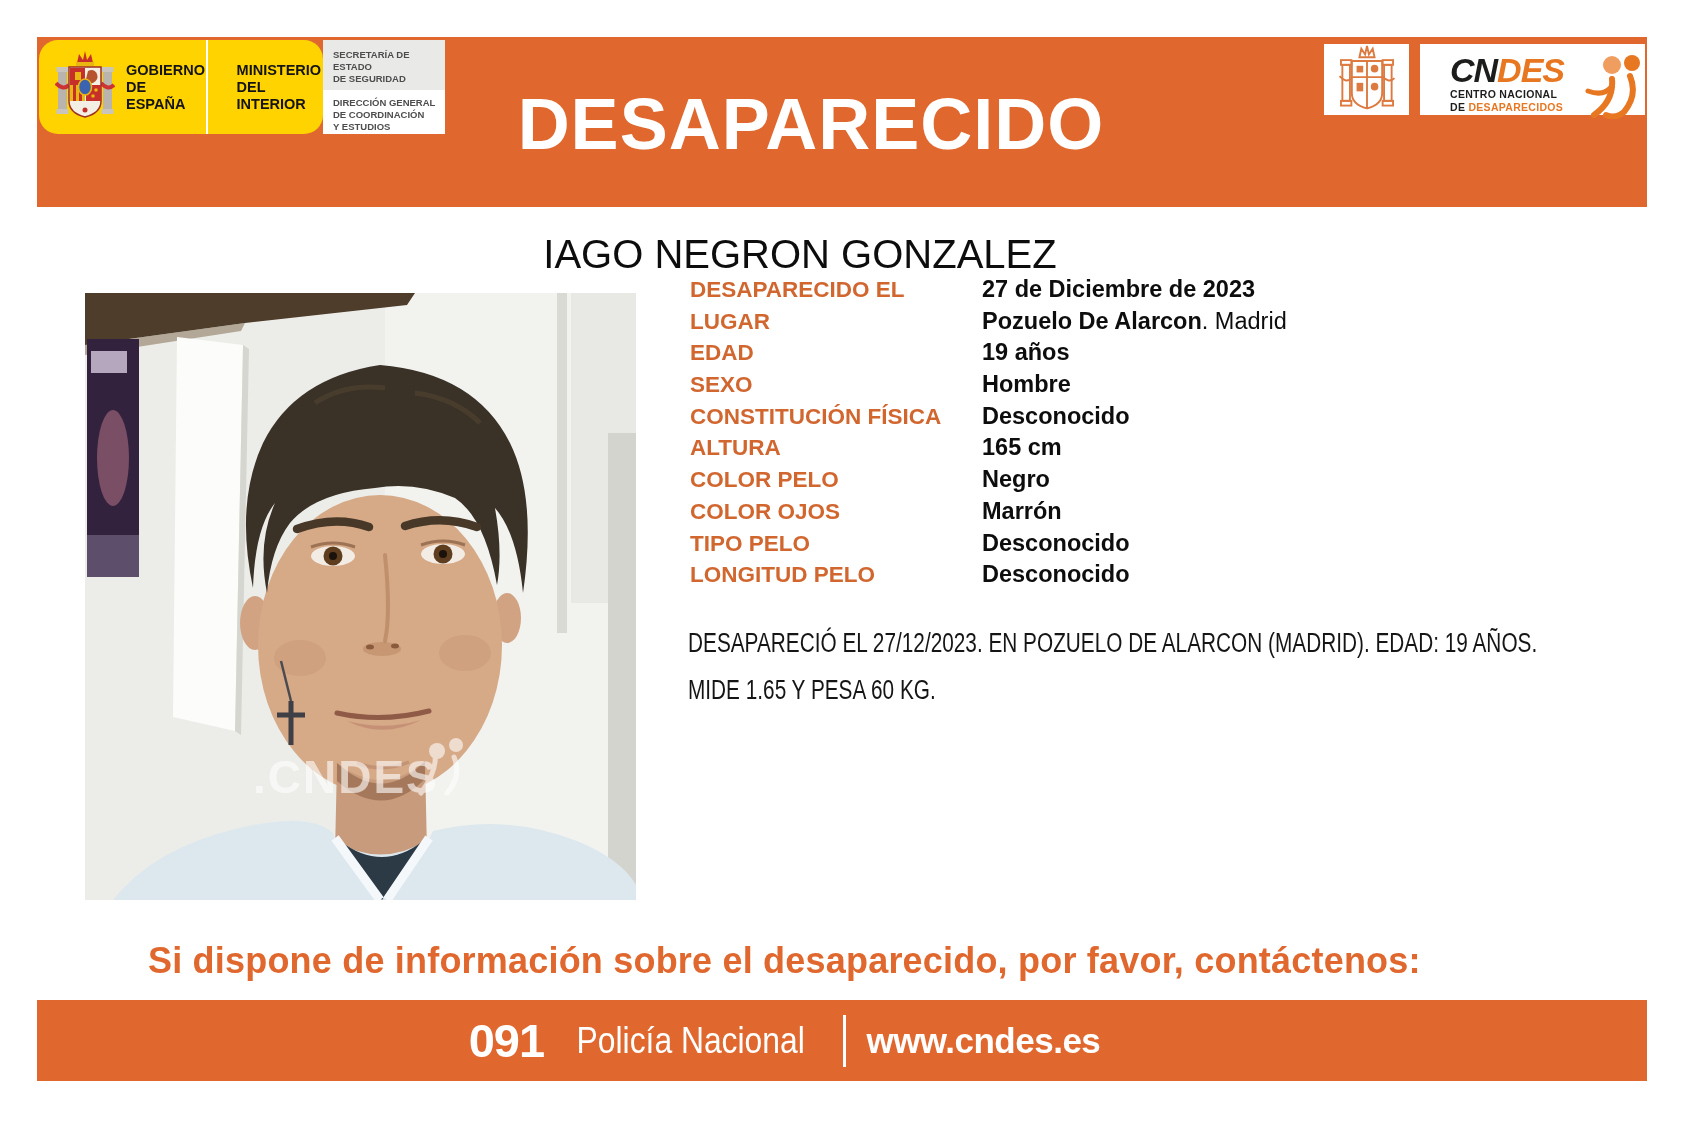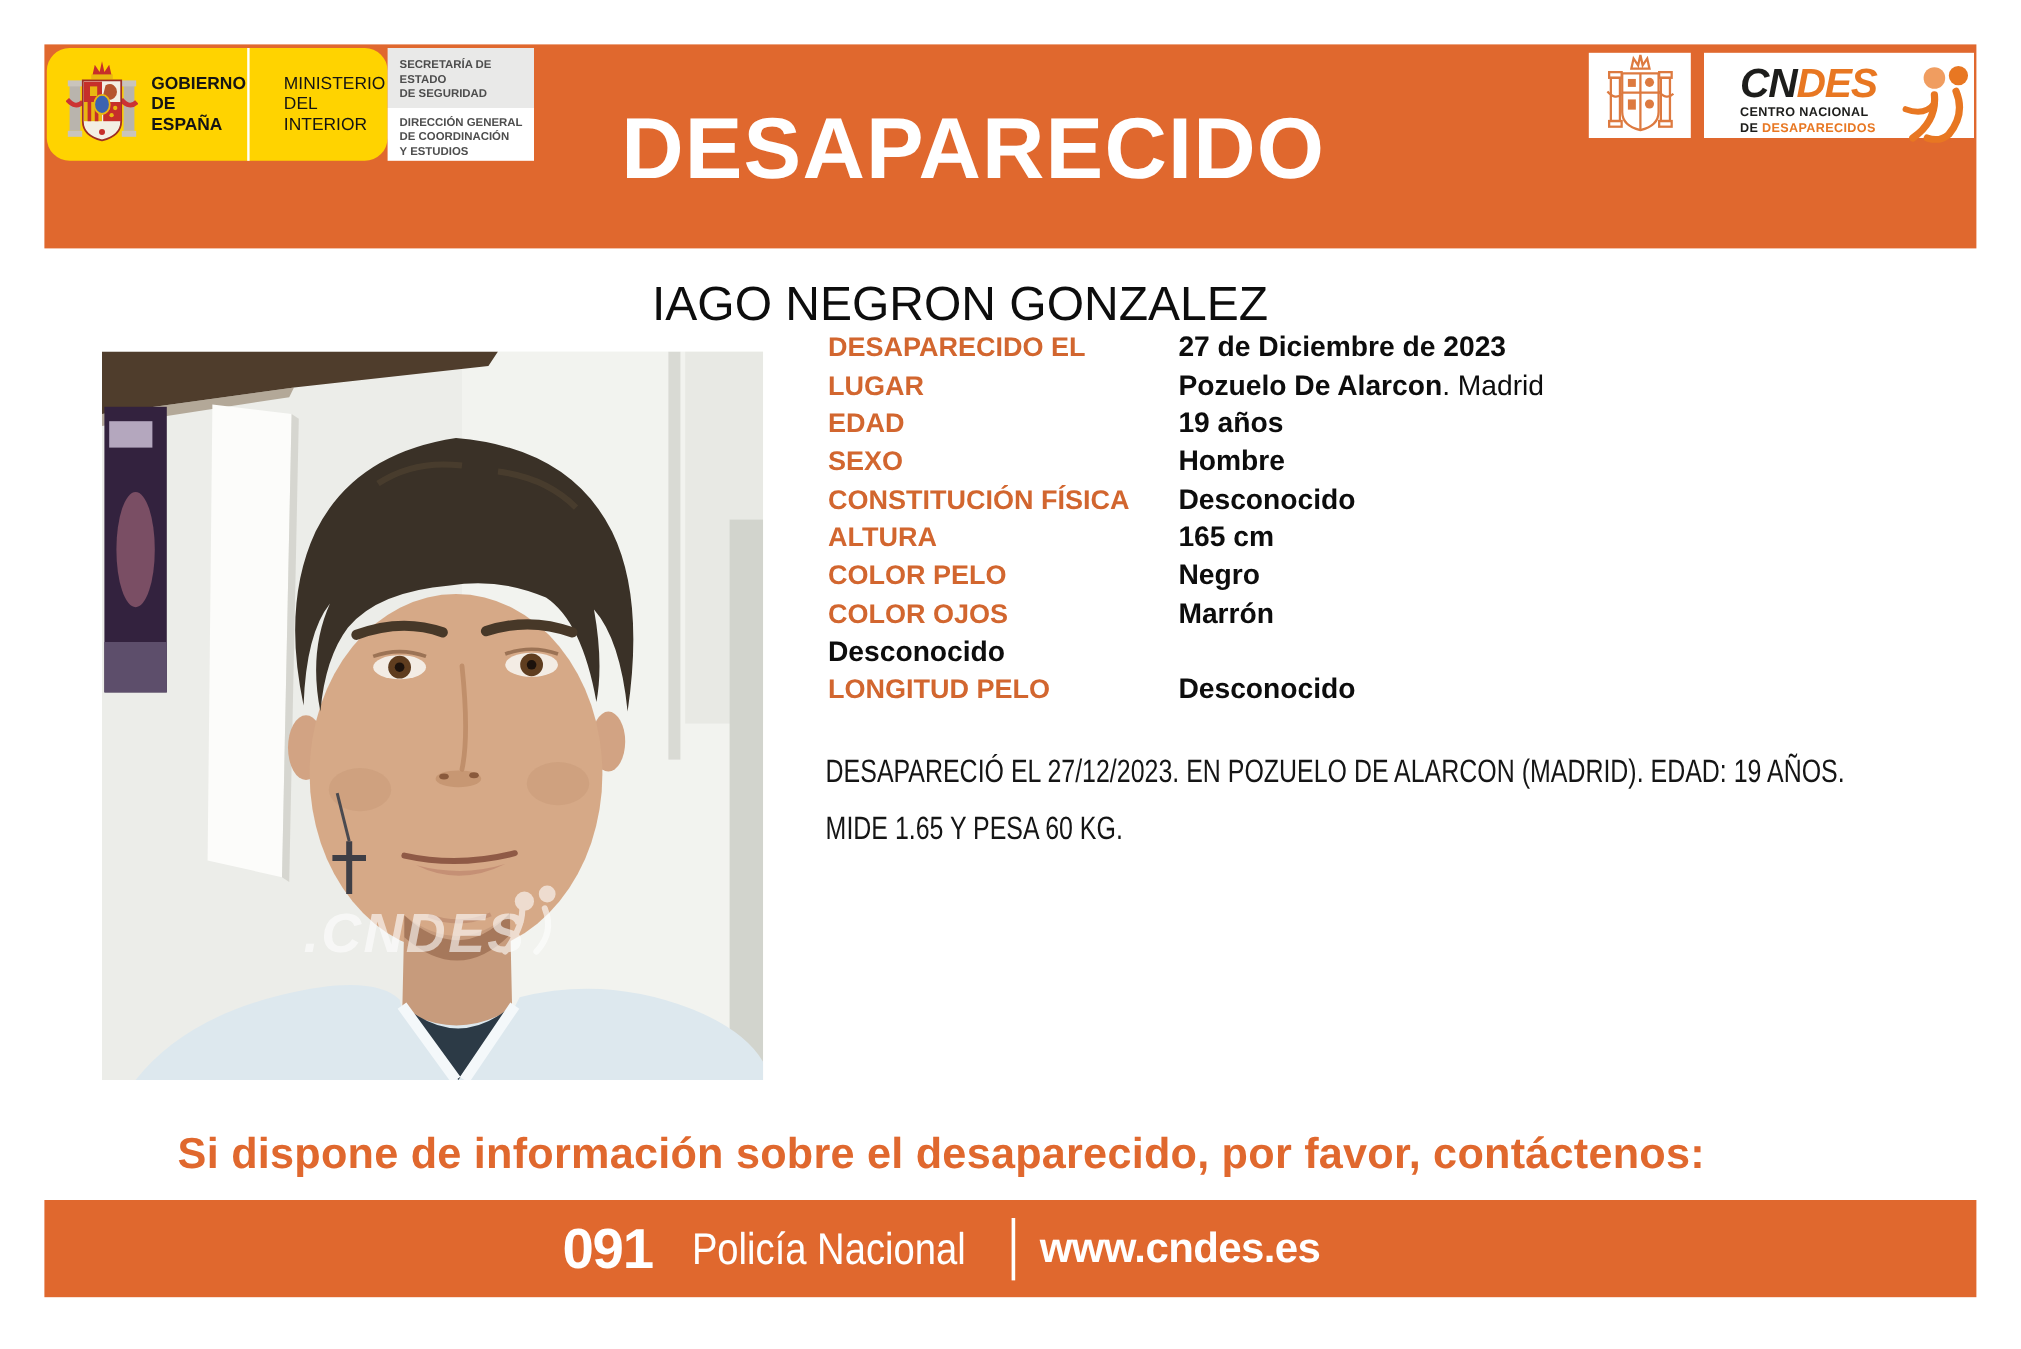--- a/index.html
+++ b/index.html
@@ -9,21 +9,21 @@
   
   .banner{position:absolute;left:37px;top:37px;width:1610px;height:170px;background:var(--banner-orange,#E0682E);}
   .banner-title{position:absolute;left:0;right:0;top:46px;text-align:center;padding-right:62px;
         color:#fff;font-size:72px;font-weight:bold;letter-spacing:1px;}
 
   .logo-left{position:absolute;left:2px;top:3px;display:flex;height:94px;}
   .gob-block{background:var(--gov-yellow,#FFD300);width:284px;display:flex;align-items:center;border-radius:19px;}
   .escudo-es{width:60px;height:76px;margin-left:16px;flex:none;}
   .gob-text{font-size:14.5px;font-weight:bold;color:#141414;line-height:17px;margin-left:11px;width:92px;}
   .gob-sep{width:2px;background:#fff;height:94px;flex:none;}
-  .min-text{font-size:14.5px;font-weight:normal;color:#141414;line-height:17px;margin-left:29px;width:100px;}
+  .min-text{font-size:14.5px;font-weight:bold;color:#141414;line-height:17px;margin-left:29px;width:100px;}
   .sec-box{width:122px;display:flex;flex-direction:column;}
   .sec-top{background:#e9e9e8;height:50px;box-sizing:border-box;padding:9px 4px 0 10px;
            font-size:9.5px;font-weight:bold;color:#4d4d4d;line-height:12px;}
   .sec-bottom{background:#ffffff;flex:1;box-sizing:border-box;padding:7px 4px 0 10px;
            font-size:9.5px;font-weight:bold;color:#4d4d4d;line-height:12px;}
 
   .logo-right{position:absolute;right:2px;top:7px;display:flex;gap:11px;height:71px;}
   .escudo-box{width:85px;background:#fff;display:flex;align-items:center;justify-content:center;}
   .cndes-box{width:225px;background:#fff;position:relative;box-sizing:border-box;padding:8px 0 0 30px;}
   .cndes-word{font-size:34px;font-weight:800;font-style:italic;letter-spacing:-1px;line-height:36px;}
@@ -31,21 +31,21 @@
   .cndes-des{color:var(--accent-orange,#E87722);}
   .cndes-sub{font-size:10.5px;font-weight:bold;color:#1d1d1b;line-height:12.5px;letter-spacing:0.3px;}
   .cndes-sub .orange{color:var(--accent-orange,#E87722);}
   .cndes-figures{position:absolute;right:5px;top:9px;}
 
   
   .person-name{position:absolute;left:0;right:84px;top:232px;text-align:center;
         font-size:40px;font-weight:normal;color:#0d0d0d;}
 
   
-  .photo{position:absolute;left:85px;top:293px;width:551px;height:607px;font-style:italic;}
+  .photo{position:absolute;left:85px;top:293px;width:551px;height:607px;}
   .photo svg{display:block;}
 
   
   .fields{position:absolute;left:690px;top:276px;}
   .field-row{display:flex;height:31.7px;align-items:baseline;}
   .field-label{width:292px;flex:none;color:var(--label-orange,#D2662F);font-weight:bold;font-size:22.5px;}
   .field-value{font-size:23.5px;color:#0d0d0d;font-weight:normal;white-space:nowrap;}
   .field-value b{font-weight:bold;}
 
   .description{position:absolute;left:688px;top:620px;width:1120px;
@@ -269,20 +269,21 @@
     </div>
     <div class="field-row">
       <span class="field-label">COLOR PELO</span>
       <span class="field-value"><b>Negro</b><span></span></span>
     </div>
     <div class="field-row">
       <span class="field-label">COLOR OJOS</span>
       <span class="field-value"><b>Marrón</b><span></span></span>
     </div>
     <div class="field-row">
+      <span class="field-label">TIPO PELO</span>
       <span class="field-value"><b>Desconocido</b><span></span></span>
     </div>
     <div class="field-row">
       <span class="field-label">LONGITUD PELO</span>
       <span class="field-value"><b>Desconocido</b><span></span></span>
     </div>
   </div>
 
   <div class="description">DESAPARECIÓ EL 27/12/2023.  EN POZUELO DE ALARCON (MADRID). EDAD: 19 AÑOS. MIDE 1.65 Y PESA 60 KG.</div>
 

